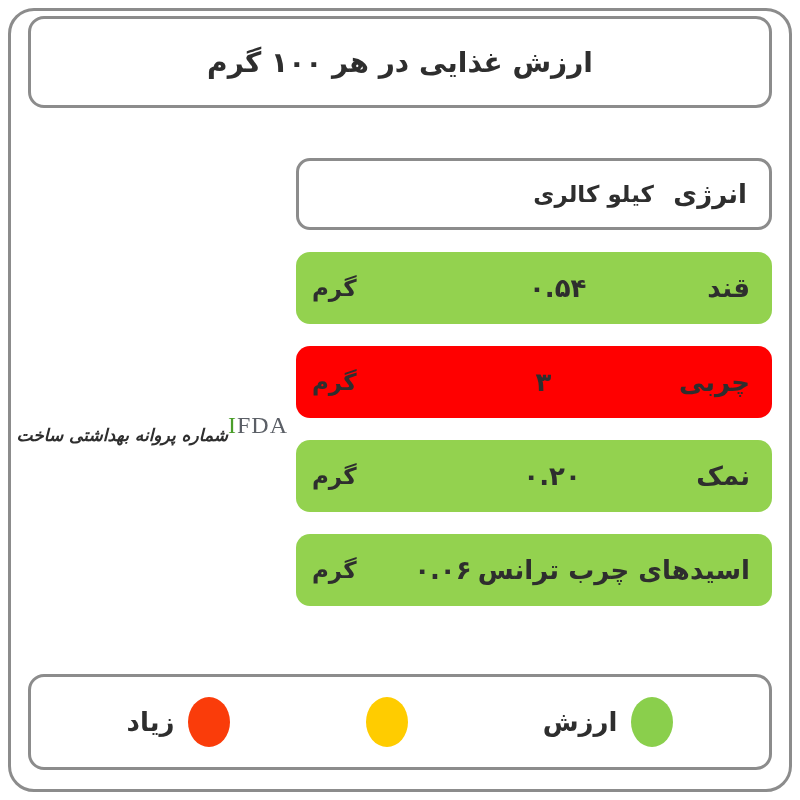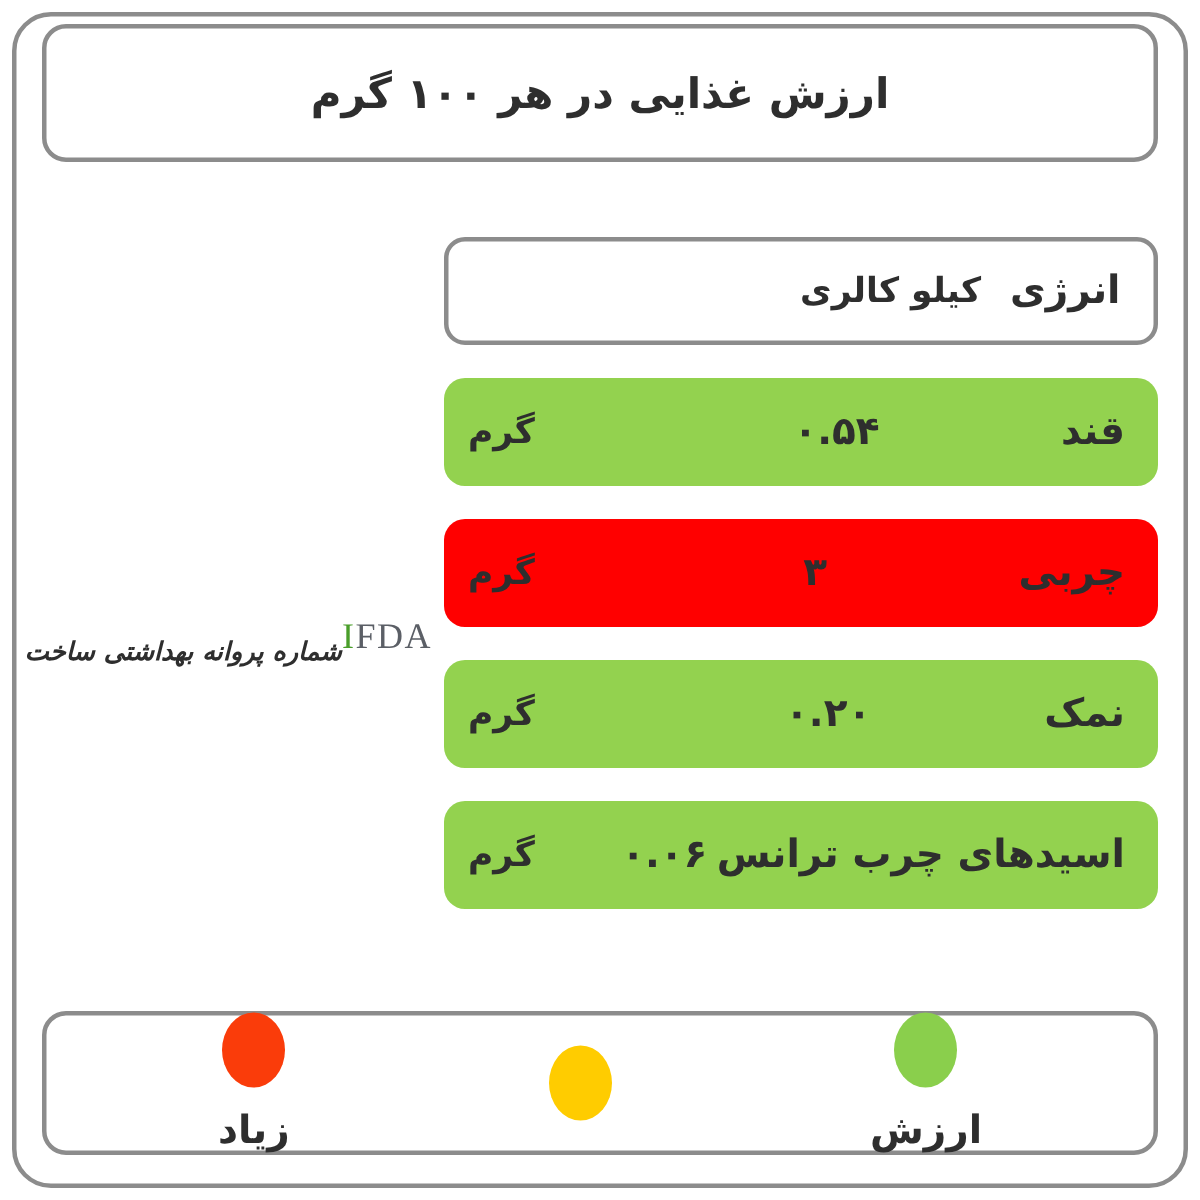--- a/index.html
+++ b/index.html
@@ -181,21 +181,20 @@
     background: #ffffff;
     display: flex;
     flex-direction: row;
     align-items: center;
     justify-content: space-around;
     direction: rtl;
     padding: 0 28px;
   }
   .legend-item {
     display: flex;
-    flex-direction: column;
     align-items: center;
     gap: 14px;
   }
   .legend-dot {
     width: 42px;
     height: 50px;
     border-radius: 50%;
     flex: 0 0 auto;
   }
   .legend-label {

